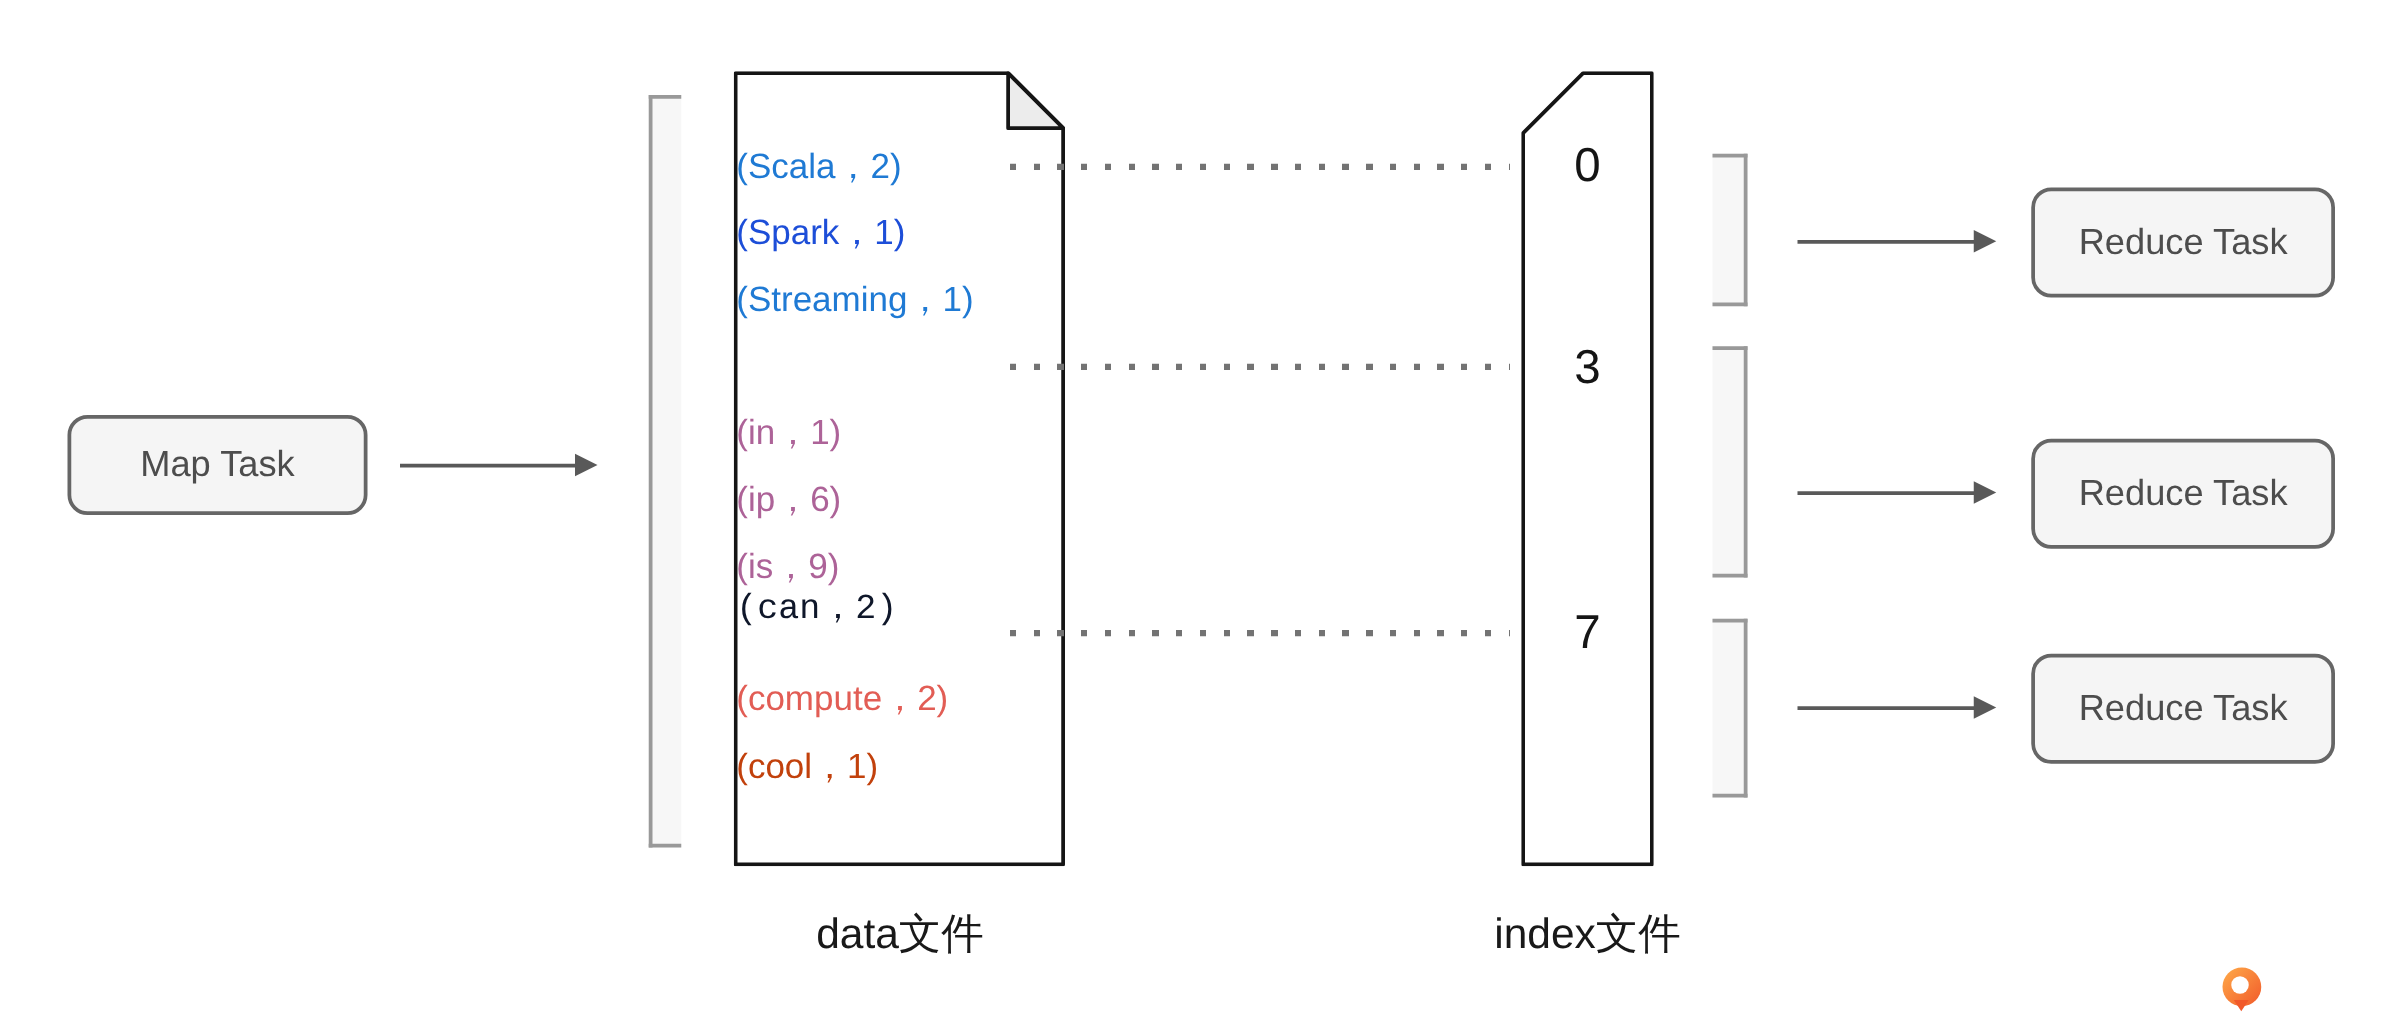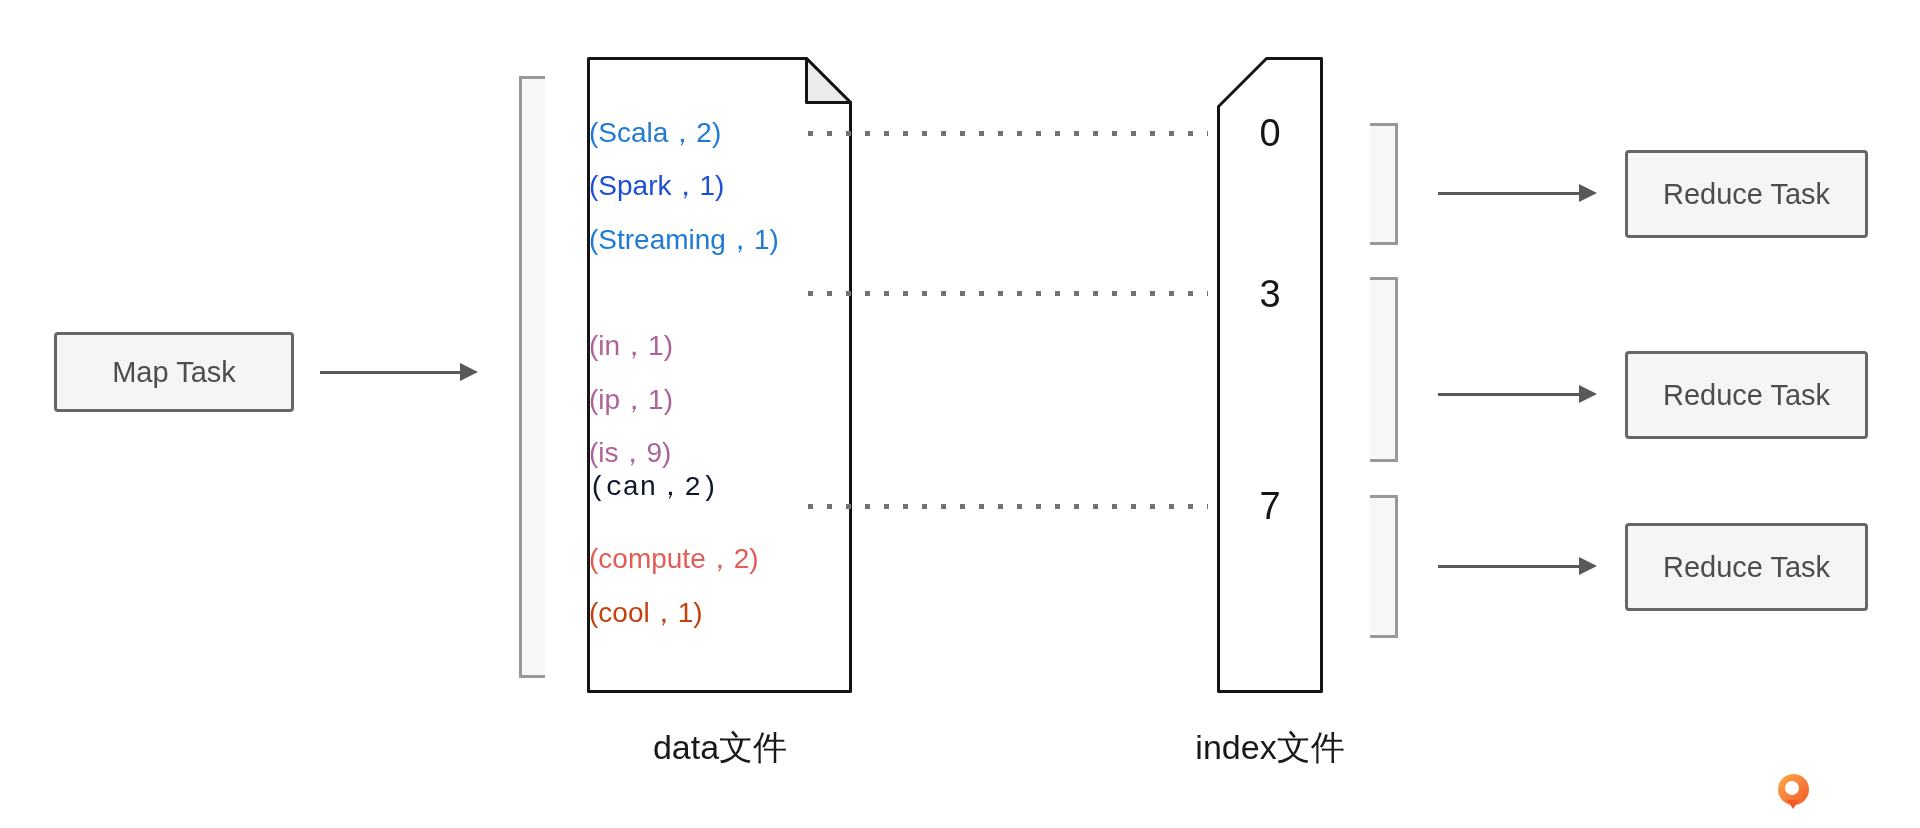--- a/index.html
+++ b/index.html
@@ -3,21 +3,21 @@
 <meta charset="utf-8">
 <style>
   html,body{margin:0;padding:0;background:#ffffff;}
   .canvas{
     position:relative;width:1920px;height:828px;background:#fff;overflow:hidden;
     font-family:"Liberation Sans","DejaVu Sans",sans-serif;
   }
   
   .task-box{
     position:absolute;display:flex;align-items:center;justify-content:center;
-    background:var(--box_fill);border:3px solid var(--box_border);border-radius:4px;
+    background:var(--box_fill);border:3px solid var(--box_border);border-radius:16px;
     color:var(--box_text);font-size:29px;box-sizing:border-box;
   }
   
   .arrow{position:absolute;height:3px;background:var(--arrow);}
   .arrow::after{
     content:"";position:absolute;right:-17px;top:-8px;width:0;height:0;
     border-left:18px solid var(--arrow);border-top:9.5px solid transparent;border-bottom:9.5px solid transparent;
   }
   
   .bracket{position:absolute;background:var(--bracket_fill);border:3px solid var(--bracket);box-sizing:border-box;}
@@ -78,21 +78,21 @@
 
   <svg class="doc" style="left:587px;top:57px;" width="265" height="636" viewBox="0 0 265 636">
     <polygon class="body" points="1.5,1.5 219.5,1.5 263.5,45.5 263.5,634.5 1.5,634.5"></polygon>
     <polygon class="flap" points="219.5,1.5 263.5,45.5 219.5,45.5"></polygon>
   </svg>
 
   <div class="rec" style="top: 113px; color: rgb(31, 122, 212);">(Scala，2)</div>
   <div class="rec" style="top: 166px; color: #1d4ed8;">(Spark，1)</div>
   <div class="rec" style="top: 220px; color: rgb(31, 122, 212);">(Streaming，1)</div>
   <div class="rec" style="top: 326px; color: rgb(173, 99, 152);">(in，1)</div>
-  <div class="rec" style="top: 380px; color: rgb(173, 99, 152);">(ip，1)</div>
+  <div class="rec" style="top: 380px; color: rgb(173, 99, 152);">(ip，6)</div>
   <div class="rec" style="top: 433px; color: rgb(173, 99, 152);">(is，9)</div>
   <div class="rec" style="top: 468px; color: #0f172a; font-family: Liberation Mono, monospace;">(can，2)</div>
   <div class="rec" style="top: 539px; color: rgb(226, 93, 85);">(compute，2)</div>
   <div class="rec" style="top: 593px; color: #c2410c;">(cool，1)</div>
 
   <div class="dots" style="top:131px;"></div>
   <div class="dots" style="top:291px;"></div>
   <div class="dots" style="top:504px;"></div>
 
   <svg class="doc" style="left:1217px;top:57px;" width="106" height="636" viewBox="0 0 106 636">

